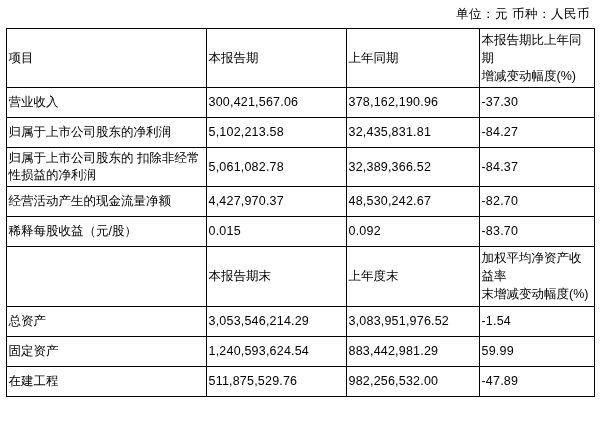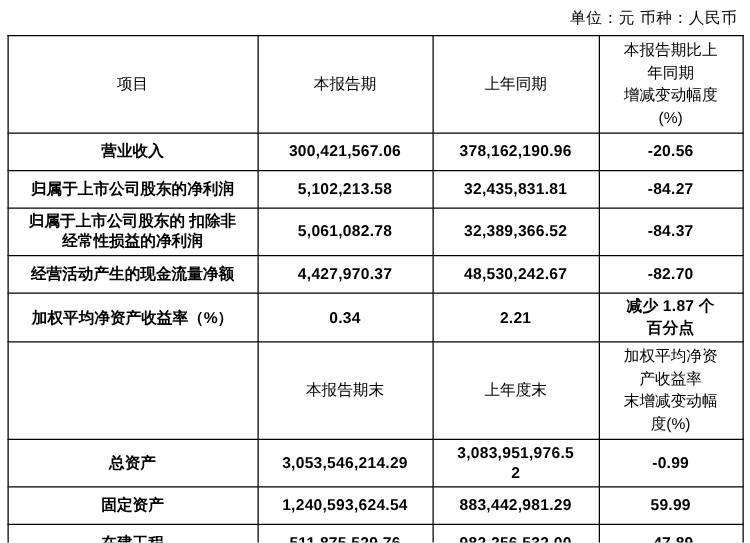--- a/index.html
+++ b/index.html
@@ -29,41 +29,40 @@
   }
   table.fin {
     border-collapse: collapse;
     width: 588px;
     margin: 0 auto;
     table-layout: fixed;
   }
   table.fin td {
     border: 1px solid #000000;
     font-size: 12.5px;
-    text-align: center;
     vertical-align: middle;
-    padding: 2px 16px;
+    padding: 2px 2px;
     line-height: 1.35;
     word-break: break-all;
   }
   .col-item   { width: 200px; }
   .col-cur    { width: 140px; }
   .col-prev   { width: 133px; }
   .col-chg    { width: 115px; }
 
   .hdr {
     height: 46px;
     font-size: 12.5px;
   }
   .hdr .two-line {
     display: block;
     line-height: 1.45;
   }
-  .row-tall { height: 30px; font-weight: bold; }
-  .row-xtall { height: 38px; font-weight: bold; }
+  .row-tall { height: 30px; }
+  .row-xtall { height: 38px; }
   .num {
     letter-spacing: 0.2px;
   }
   .label-2line {
     line-height: 1.45;
   }
 </style>
 </head>
 <body>
 
@@ -87,21 +86,21 @@
         <td>
           <span class="two-line">本报告期比上年同期</span>
           <span class="two-line">增减变动幅度(%)</span>
         </td>
       </tr>
 
       <tr class="row-tall">
         <td class="label-2line">营业收入</td>
         <td class="num">300,421,567.06</td>
         <td class="num">378,162,190.96</td>
-        <td class="num">-20.56</td>
+        <td class="num">-37.30</td>
       </tr>
       <tr class="row-tall">
         <td class="label-2line">归属于上市公司股东的净利润</td>
         <td class="num">5,102,213.58</td>
         <td class="num">32,435,831.81</td>
         <td class="num">-84.27</td>
       </tr>
       <tr class="row-xtall">
         <td class="label-2line">
           <span class="two-line">归属于上市公司股东的</span>
@@ -111,41 +110,41 @@
         <td class="num">32,389,366.52</td>
         <td class="num">-84.37</td>
       </tr>
       <tr class="row-tall">
         <td class="label-2line">经营活动产生的现金流量净额</td>
         <td class="num">4,427,970.37</td>
         <td class="num">48,530,242.67</td>
         <td class="num">-82.70</td>
       </tr>
       <tr class="row-tall">
-        <td class="label-2line">加权平均净资产收益率（%）</td>
-        <td class="num">0.34</td>
-        <td class="num">2.21</td>
-        <td class="num">减少 1.87 个百分点</td>
+        <td class="label-2line">稀释每股收益（元/股）</td>
+        <td class="num">0.015</td>
+        <td class="num">0.092</td>
+        <td class="num">-83.70</td>
       </tr>
 
       <tr class="hdr">
         <td></td>
         <td>本报告期末</td>
         <td>上年度末</td>
         <td>
           <span class="two-line">加权平均净资产收益率</span>
           <span class="two-line">末增减变动幅度(%)</span>
         </td>
       </tr>
 
       <tr class="row-tall">
         <td class="label-2line">总资产</td>
         <td class="num">3,053,546,214.29</td>
         <td class="num">3,083,951,976.52</td>
-        <td class="num">-0.99</td>
+        <td class="num">-1.54</td>
       </tr>
       <tr class="row-tall">
         <td class="label-2line">固定资产</td>
         <td class="num">1,240,593,624.54</td>
         <td class="num">883,442,981.29</td>
         <td class="num">59.99</td>
       </tr>
       <tr class="row-tall">
         <td class="label-2line">在建工程</td>
         <td class="num">511,875,529.76</td>

